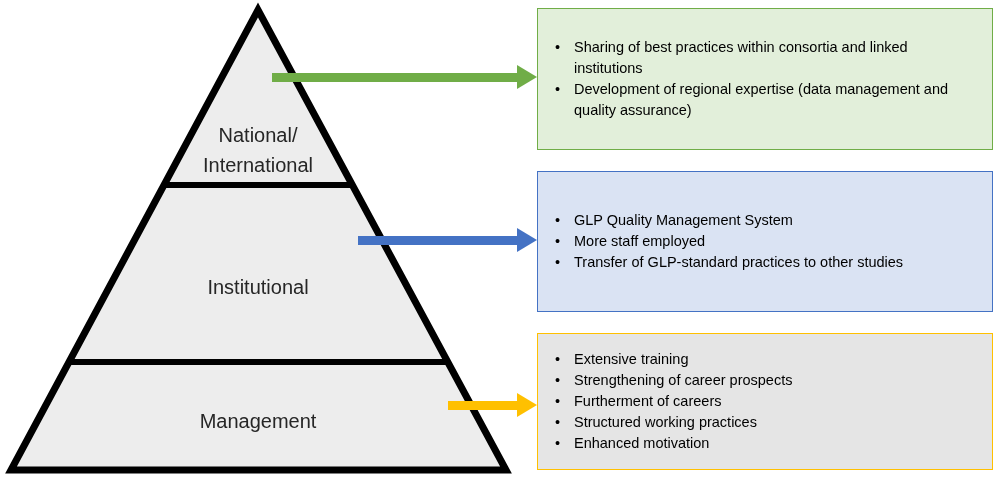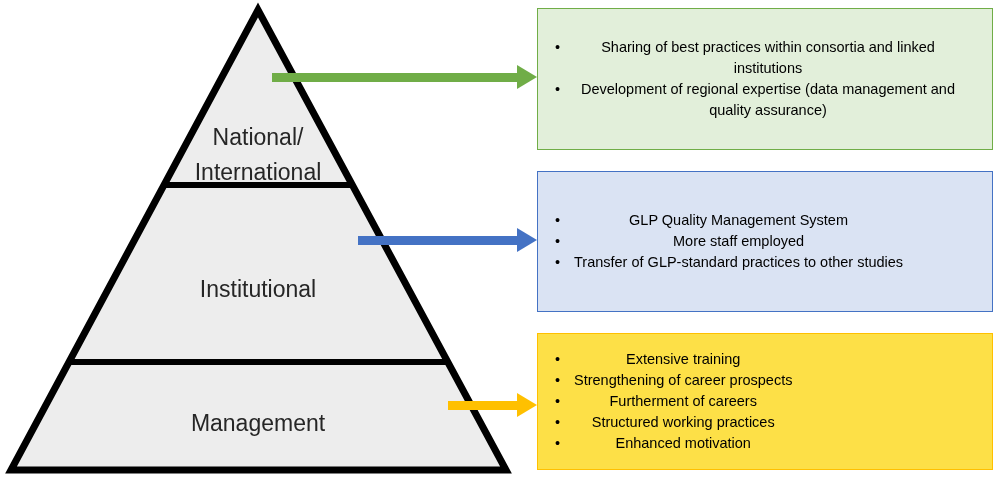--- a/index.html
+++ b/index.html
@@ -25,21 +25,21 @@
     stroke-linejoin: miter;
   }
   .pyr-divider {
     stroke: #000000;
     stroke-width: 6;
   }
   .pyr-label {
     position: absolute;
     width: 200px;
     text-align: center;
-    font-size: 23px;
+    font-size: 20px;
     line-height: 1.5;
     color: #262626;
     white-space: pre-line;
   }
   .pyr-label.top { left: 158px; top: 120px; }
   .pyr-label.mid { left: 158px; top: 272px; }
   .pyr-label.bot { left: 158px; top: 406px; }
 
   
   .arrow {
@@ -73,27 +73,26 @@
     left: 537px;
     width: 456px;
     box-sizing: border-box;
     border-width: 1.5px;
     border-style: solid;
     display: flex;
     align-items: center;
   }
   .info-box.green  { top: 8px;   height: 142px; background: #E2EFDA; border-color: #70AD47; }
   .info-box.blue   { top: 171px; height: 141px; background: #DAE3F3; border-color: #4472C4; }
-  .info-box.yellow { top: 333px; height: 137px; background: #fde047; border-color: #FFC000; }
+  .info-box.yellow { top: 333px; height: 137px; background: #e5e5e5; border-color: #FFC000; }
 
   .info-box ul {
     margin: 0;
     padding: 0 30px 0 12px;
     list-style: none;
-    text-align: center;
   }
   .info-box li {
     position: relative;
     padding-left: 24px;
     font-size: 14.5px;
     line-height: 21px;
     color: #000000;
   }
   .info-box li::before {
     content: "\2022";

